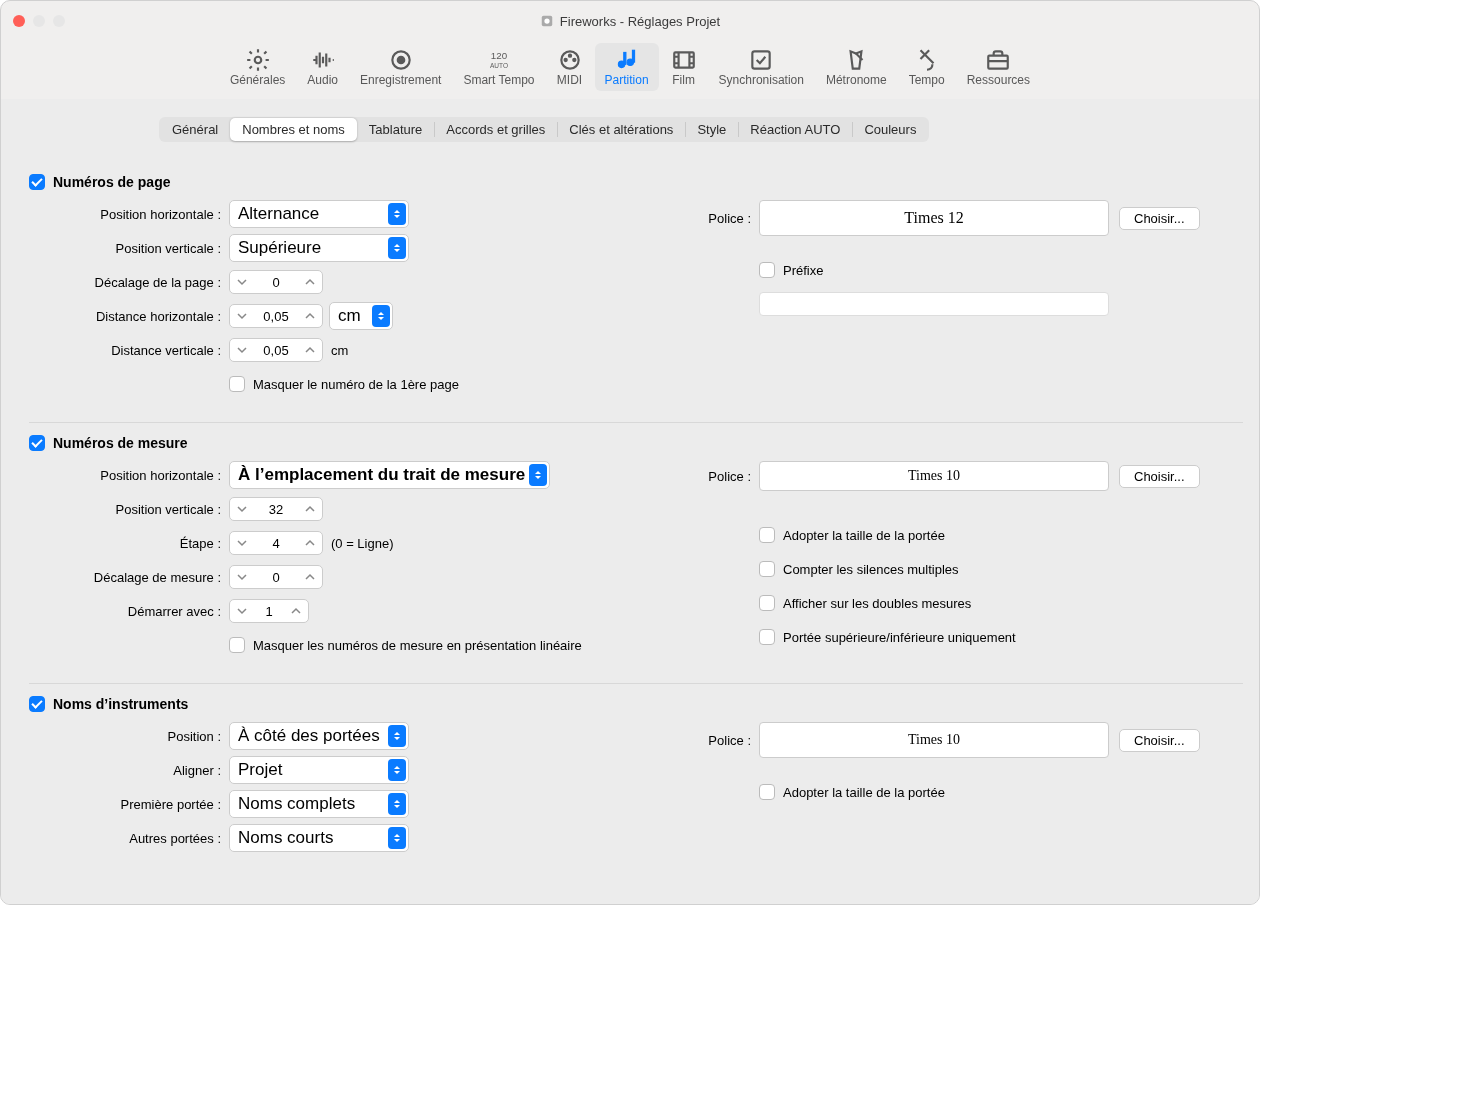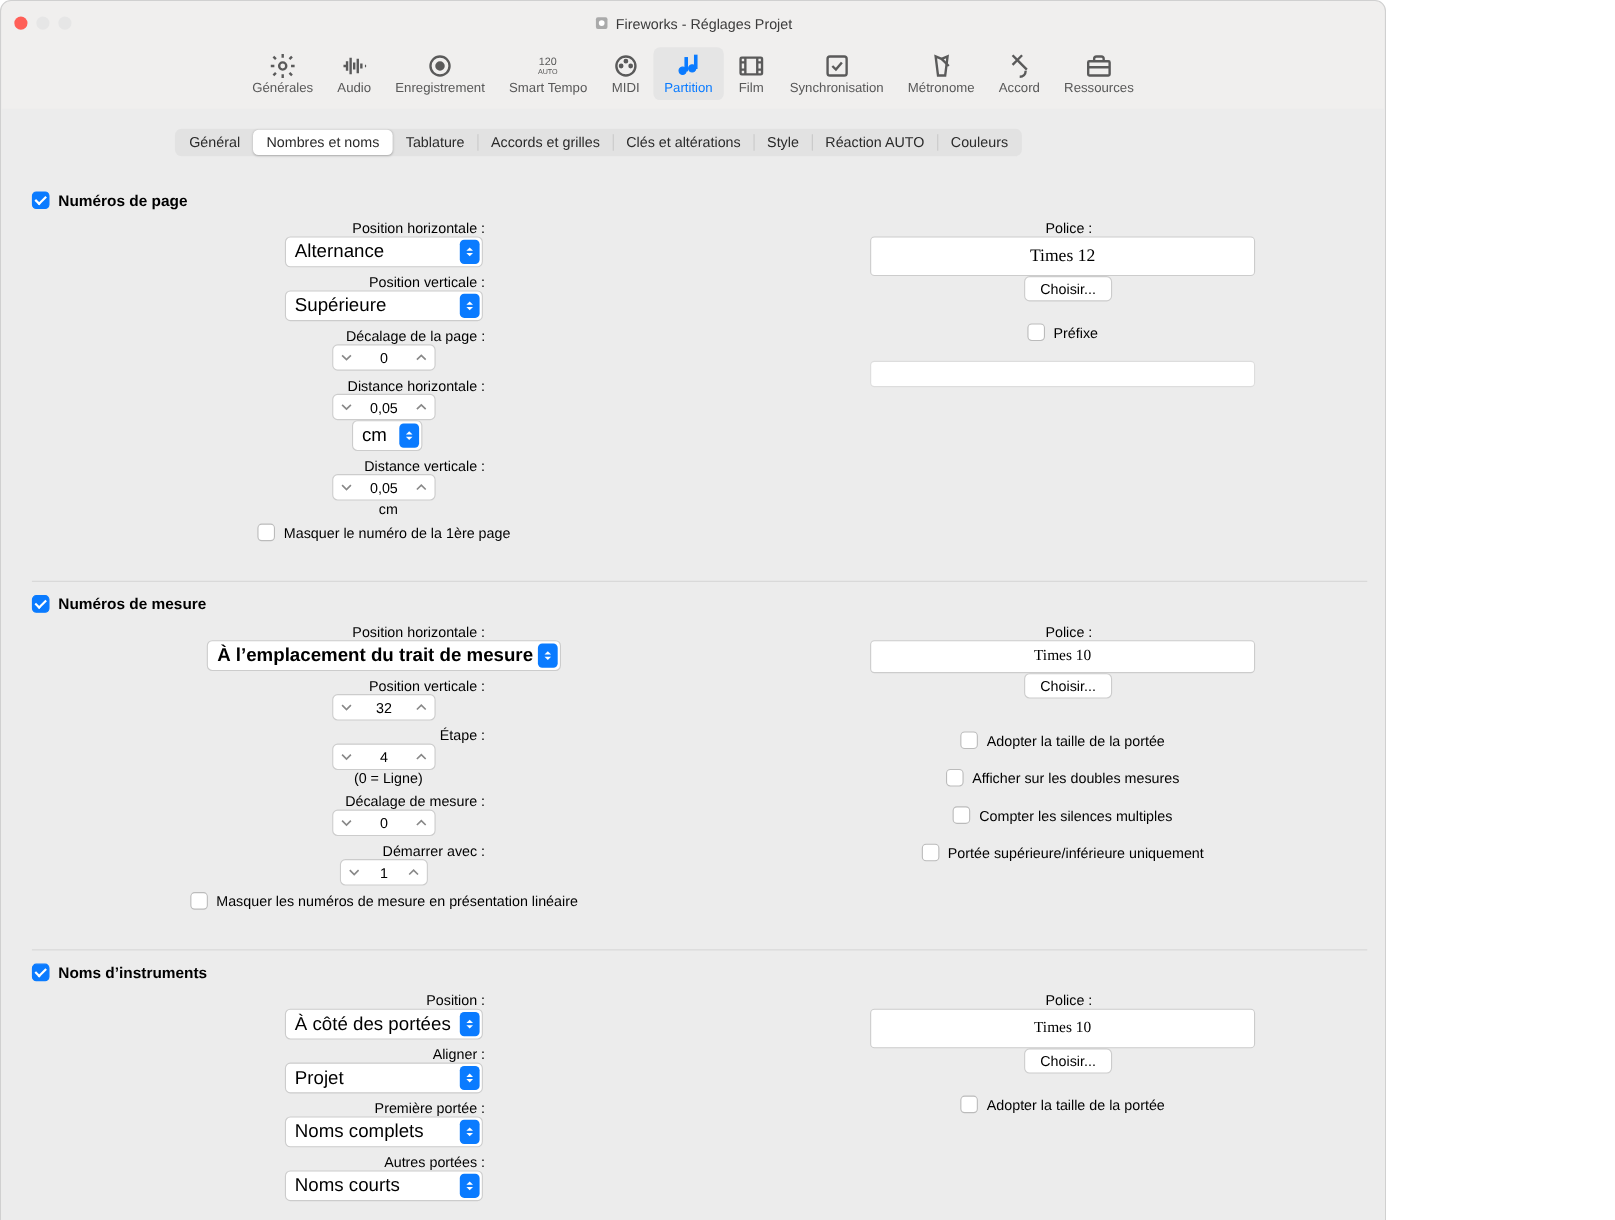--- a/index.html
+++ b/index.html
@@ -94,21 +94,21 @@
   border: 1px solid #bbb; background: #fff;
   display: inline-flex; align-items:center; justify-content:center;
   flex-shrink: 0;
 }
 .checkbox.checked { background: #0a7bff; border-color: #0a7bff; }
 .checkbox.checked::after {
   content:""; width:4px; height:8px; border:solid #fff; border-width:0 2px 2px 0;
   transform: rotate(45deg); margin-top:-2px;
 }
 .section-title { font-weight: 600; font-size: 14px; }
-.row { display:flex; align-items:center; margin-bottom: 6px; min-height:28px;flex-direction:column; }
+.row { display:flex; align-items:center; margin-bottom: 6px; min-height:28px; }
 .lbl { width: 200px; text-align: right; padding-right: 8px; font-size:13px; color:#000; }
 .lbl-r { width: 70px; text-align: right; padding-right:8px; font-size:13px; }
 .select {
   background: #fff; border: 0.5px solid #ccc; border-radius: 5px;
   padding: 3px 24px 3px 8px; font-size:17px; min-width: 180px;
   position: relative; display:inline-flex; align-items:center;
 }
 .select-wide { min-width: 300px; font-weight: bold; }
 .select-arrows {
   position: absolute; right: 2px; top: 2px; bottom: 2px; width: 18px;
@@ -245,21 +245,21 @@
           </svg>
         </span>
       <span>Métronome</span>
     </div>
     <div class="toolbar-item">
       <span class="toolbar-icon">
           <svg viewBox="0 0 24 24" fill="none" stroke="currentColor" stroke-width="2">
             <path d="M6 3l12 12M14 3l-8 8M12 21c3 0 5-2 5-5"></path>
           </svg>
         </span>
-      <span>Accord</span>
+      <span>Tempo</span>
     </div>
     <div class="toolbar-item">
       <span class="toolbar-icon">
           <svg viewBox="0 0 24 24" fill="none" stroke="currentColor" stroke-width="2">
             <rect x="3" y="8" width="18" height="12" rx="1"></rect>
             <path d="M8 8V6a2 2 0 012-2h4a2 2 0 012 2v2M3 13h18"></path>
           </svg>
         </span>
       <span>Ressources</span>
     </div>
@@ -483,28 +483,28 @@
             <span class="lbl-r"></span>
             <div class="chk-row">
                 <span class="checkbox"></span>
                 <span>Adopter la taille de la portée</span>
               </div>
           </div>
           <div class="row">
             <span class="lbl-r"></span>
             <div class="chk-row">
                 <span class="checkbox"></span>
+                <span>Compter les silences multiples</span>
+              </div>
+          </div>
+          <div class="row">
+            <span class="lbl-r"></span>
+            <div class="chk-row">
+                <span class="checkbox"></span>
                 <span>Afficher sur les doubles mesures</span>
-              </div>
-          </div>
-          <div class="row">
-            <span class="lbl-r"></span>
-            <div class="chk-row">
-                <span class="checkbox"></span>
-                <span>Compter les silences multiples</span>
               </div>
           </div>
           <div class="row">
             <span class="lbl-r"></span>
             <div class="chk-row">
                 <span class="checkbox"></span>
                 <span>Portée supérieure/inférieure uniquement</span>
               </div>
           </div>
         </div>

